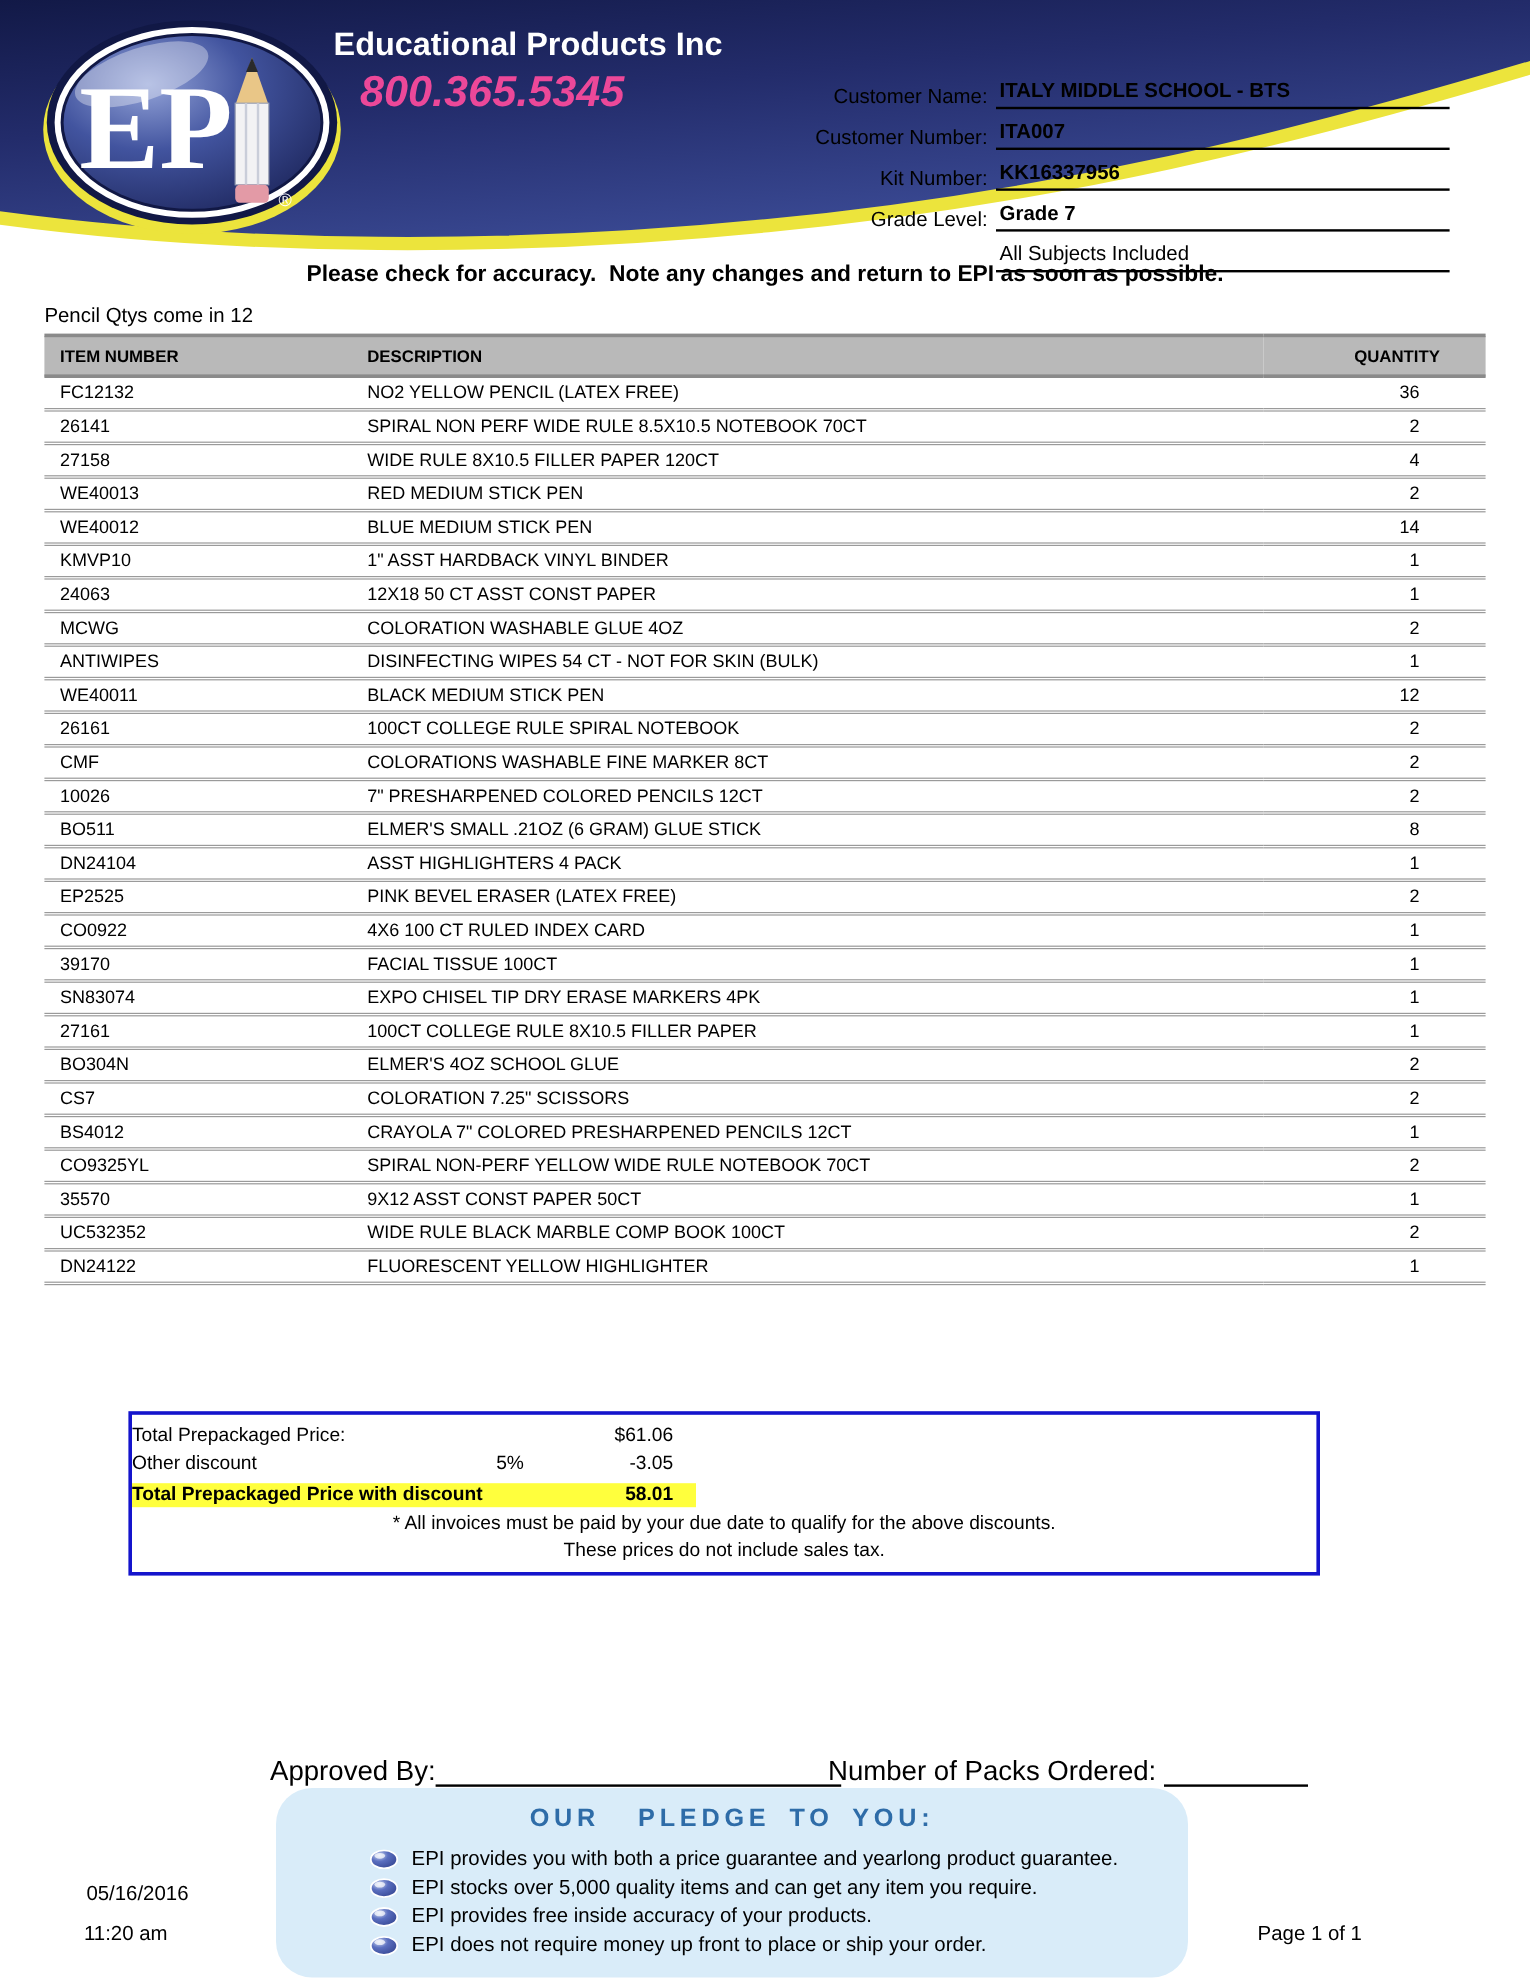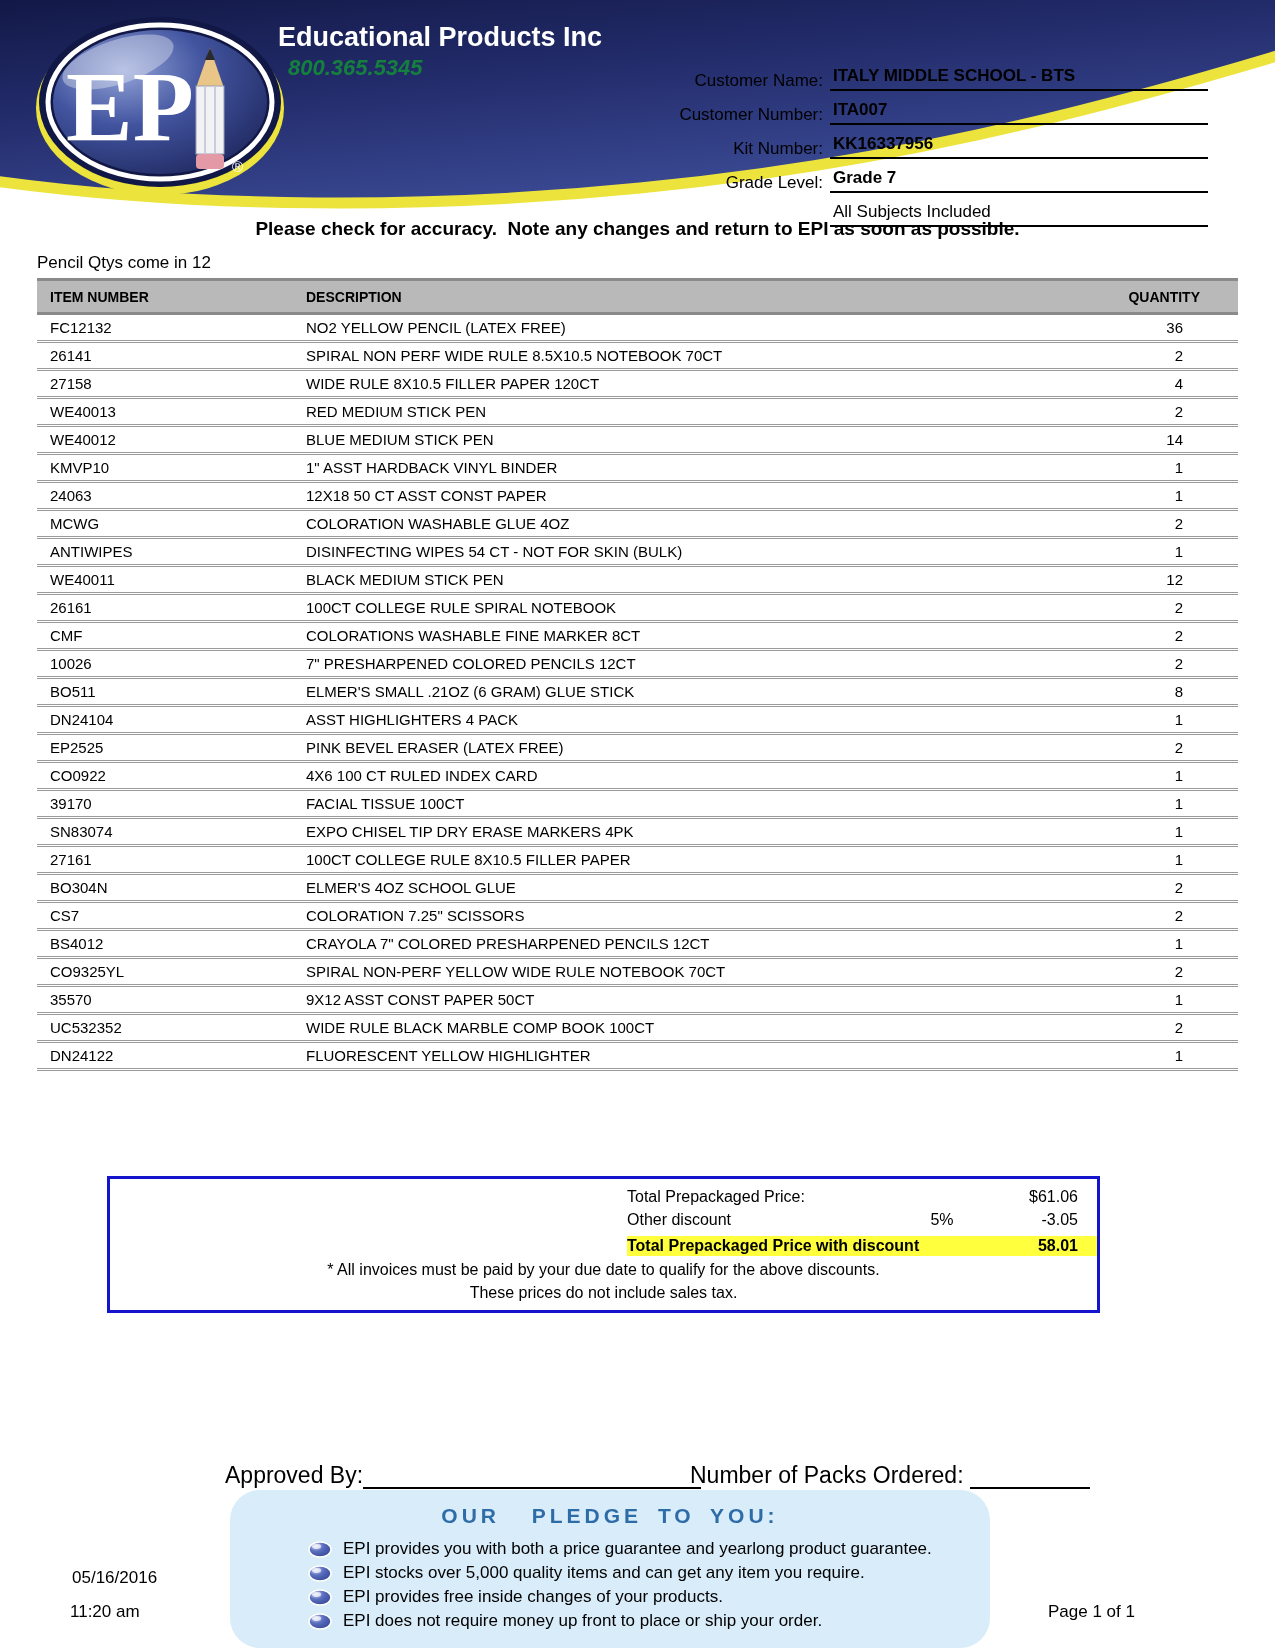--- a/index.html
+++ b/index.html
@@ -3,21 +3,21 @@
 <meta charset="utf-8">
 <style>
   * { box-sizing: border-box; }
   html, body { margin: 0; padding: 0; background: #ffffff; }
   body { font-family: "Liberation Sans", sans-serif; color: #000; }
   .page { position: relative; width: 1275px; height: 1650px; background: #fff; overflow: hidden; }
 
   
   .header-art { position: absolute; top: 0; left: 0; }
   .company-name { position: absolute; left: 278px; top: 22px; color: #fff; font-size: 27px; font-weight: bold; letter-spacing: 0px; }
-  .company-phone { position: absolute; left: 288px; top: 55px; color: #15803d; font-size: 22px; font-style: italic; font-weight: bold; }
+  .company-phone { position: absolute; left: 300px; top: 55px; color: #ec4899; font-size: 36px; font-style: italic; font-weight: bold; }
 
   .cust-block { position: absolute; left: 560px; top: 66px; width: 648px; }
   .cust-row { display: flex; align-items: flex-end; margin-bottom: 9px; }
   .cust-label { flex: 0 0 270px; text-align: right; padding-right: 7px; font-size: 17px; line-height: 20px; }
   .cust-value { flex: 1; font-size: 17px; font-weight: bold; line-height: 20px; border-bottom: 2px solid #000; padding-bottom: 3px; padding-left: 3px; }
   .cust-value.normal { font-weight: normal; }
 
   
   .notice { position: absolute; left: 0; top: 218px; width: 1275px; text-align: center; font-size: 19px; font-weight: bold; white-space: pre-wrap; }
   .pencil-note { position: absolute; left: 37px; top: 253px; font-size: 17px; }
@@ -28,21 +28,21 @@
   .items-table col.c3 { width: 185px; }
   .items-table th { background: #b9b9b9; border-top: 3px solid #8a8a8a; border-bottom: 3px solid #8a8a8a; height: 34px; font-size: 14px; font-weight: bold; text-align: left; vertical-align: middle; }
   .items-table th.h-item { padding-left: 13px; }
   .items-table th.h-qty { text-align: right; padding-right: 38px; }
   .items-table td { height: 28px; font-size: 15px; vertical-align: middle; border-bottom: 3px double #9a9a9a; }
   .items-table td.c-item { padding-left: 13px; }
   .items-table td.c-qty { text-align: right; padding-right: 55px; }
 
   
   .totals-box { position: absolute; left: 107px; top: 1176px; width: 993px; border: 3px solid #1414cc; padding: 6px 0 8px 0; }
-  .totals-col { margin-left: 517px; width: 470px; }
+  .totals-col { width: 470px; }
   .t-row { display: flex; align-items: center; height: 23px; font-size: 16px; }
   .t-label { flex: 1; }
   .t-pct { width: 110px; text-align: center; }
   .t-val { width: 100px; text-align: right; padding-right: 19px; }
   .t-row.highlight { background: #ffff3d; font-weight: bold; height: 20px; margin-top: 5px; }
   .t-note { text-align: center; font-size: 16px; margin-top: 5px; }
 
   
   .sig-row { position: absolute; top: 1462px; font-size: 23px; white-space: nowrap; text-align: center; }
   .sig-row .blank-line { display: inline-block; border-bottom: 2px solid #000; height: 16px; vertical-align: bottom; }
@@ -373,21 +373,21 @@
         <defs>
           <radialGradient id="sphereGrad" cx="0.32" cy="0.28" r="0.95">
             <stop offset="0" stop-color="#cfd9f2"></stop>
             <stop offset="0.35" stop-color="#5b6fc0"></stop>
             <stop offset="1" stop-color="#2a3a85"></stop>
           </radialGradient>
         </defs>
         <ellipse cx="12" cy="8.5" rx="11" ry="7.5" fill="url(#sphereGrad)" stroke="#ffffff" stroke-width="1.5"></ellipse>
         <ellipse cx="8.5" cy="5.5" rx="4.5" ry="2.4" fill="#ffffff" opacity="0.7"></ellipse>
       </svg>
-      <span class="pledge-text">EPI provides free inside changes of your products.</span>
+      <span class="pledge-text">EPI provides free inside accuracy of your products.</span>
     </li>
 
     <li>
       <svg class="bullet-sphere" width="24" height="17" viewBox="0 0 24 17">
         <defs>
           <radialGradient id="sphereGrad" cx="0.32" cy="0.28" r="0.95">
             <stop offset="0" stop-color="#cfd9f2"></stop>
             <stop offset="0.35" stop-color="#5b6fc0"></stop>
             <stop offset="1" stop-color="#2a3a85"></stop>
           </radialGradient>

